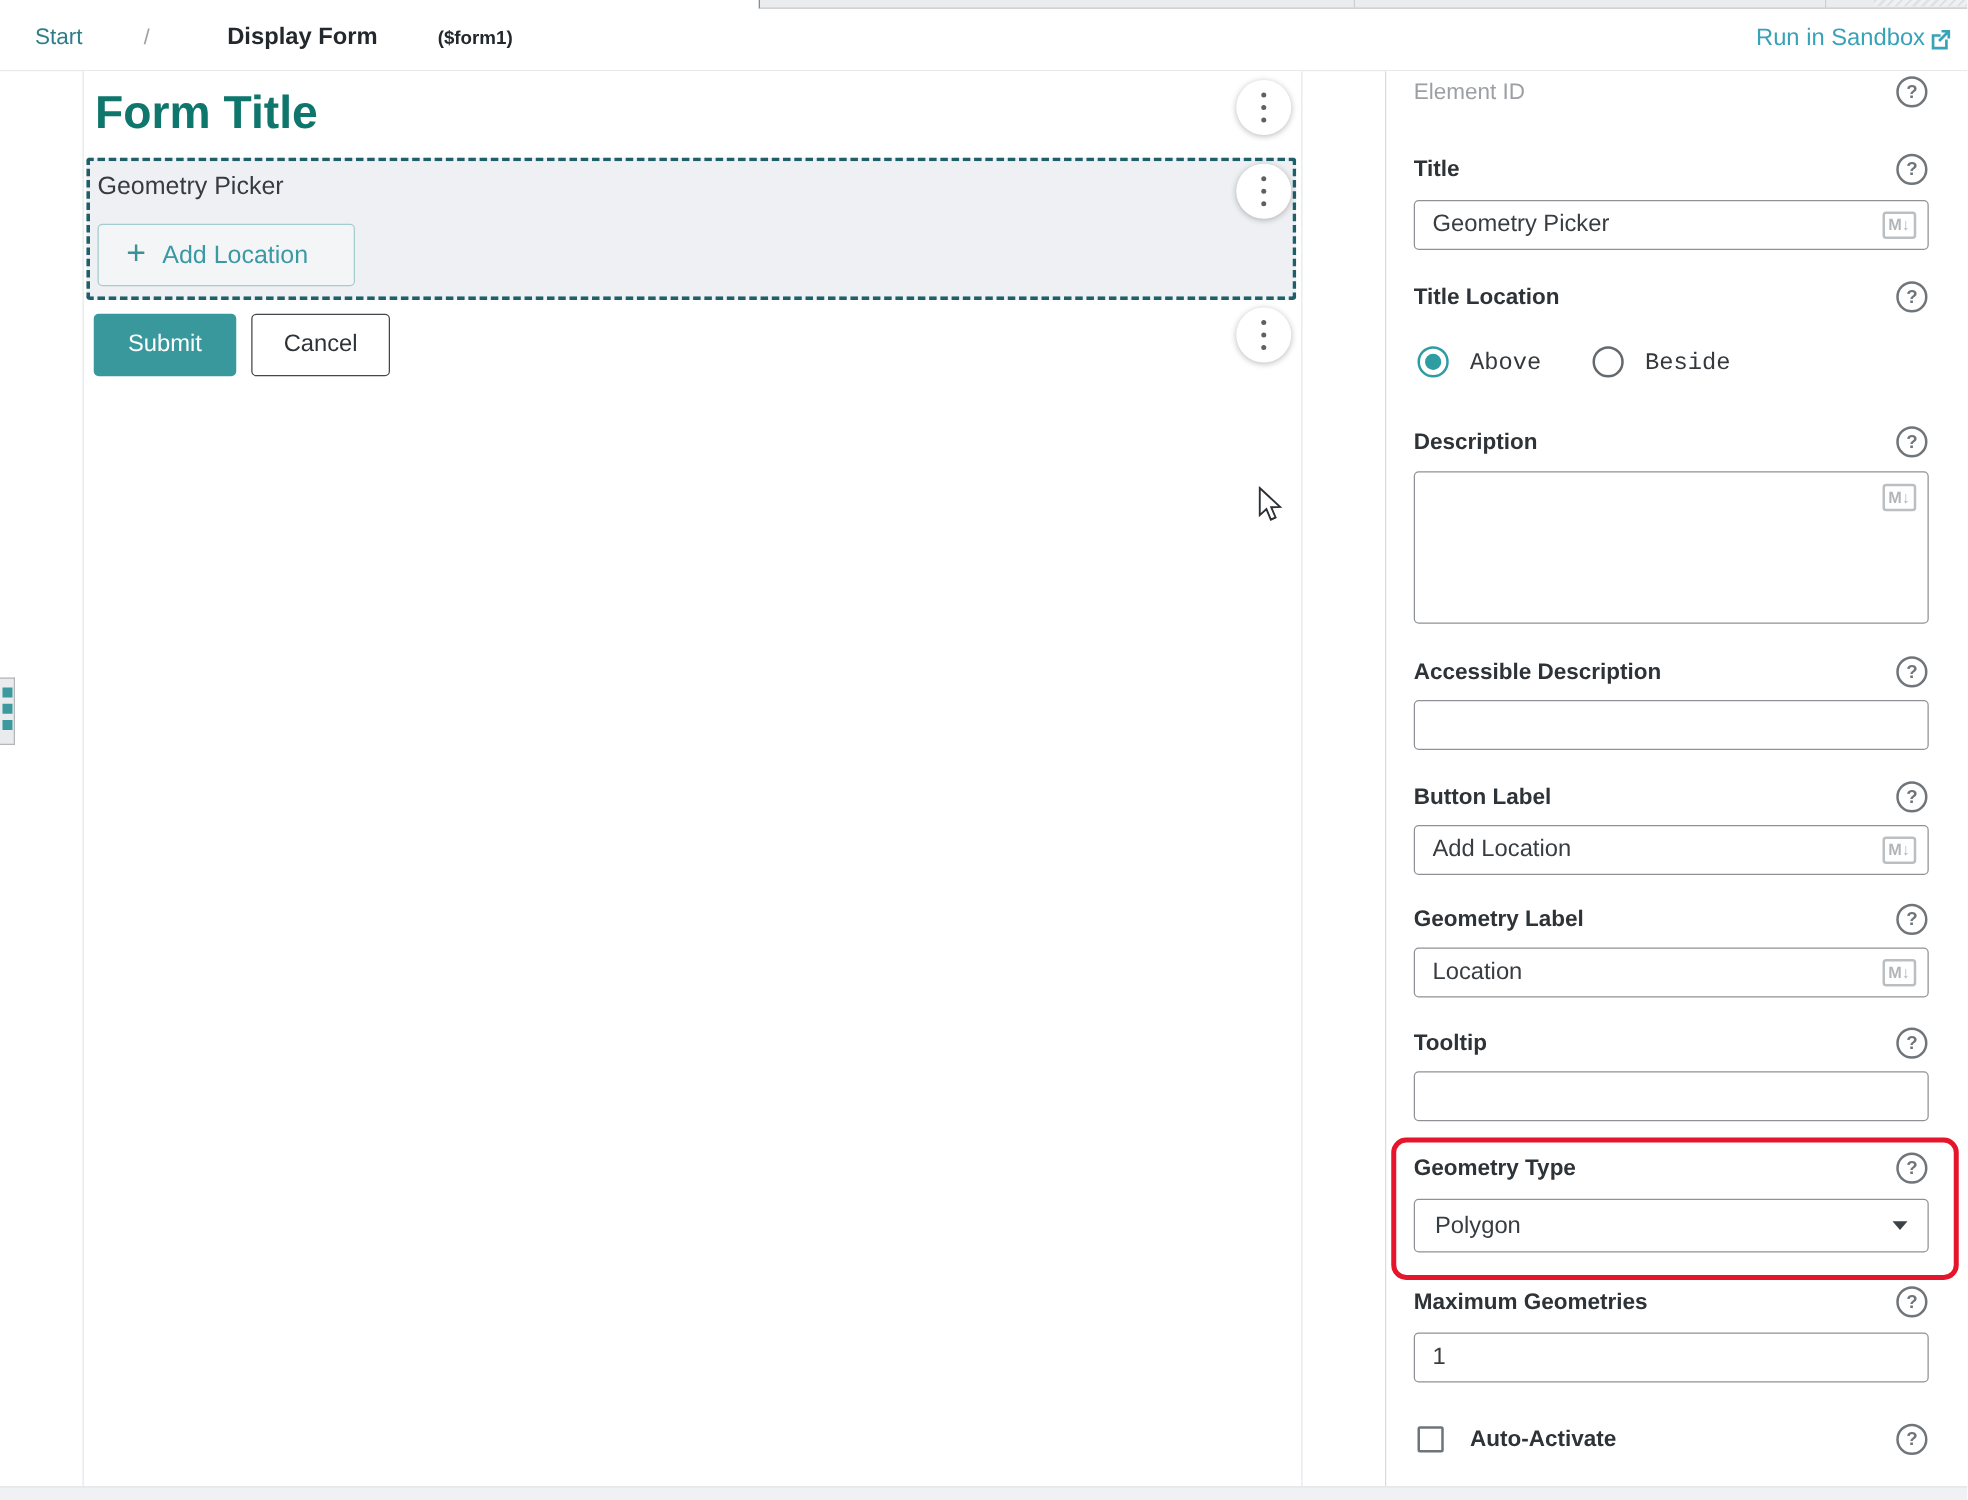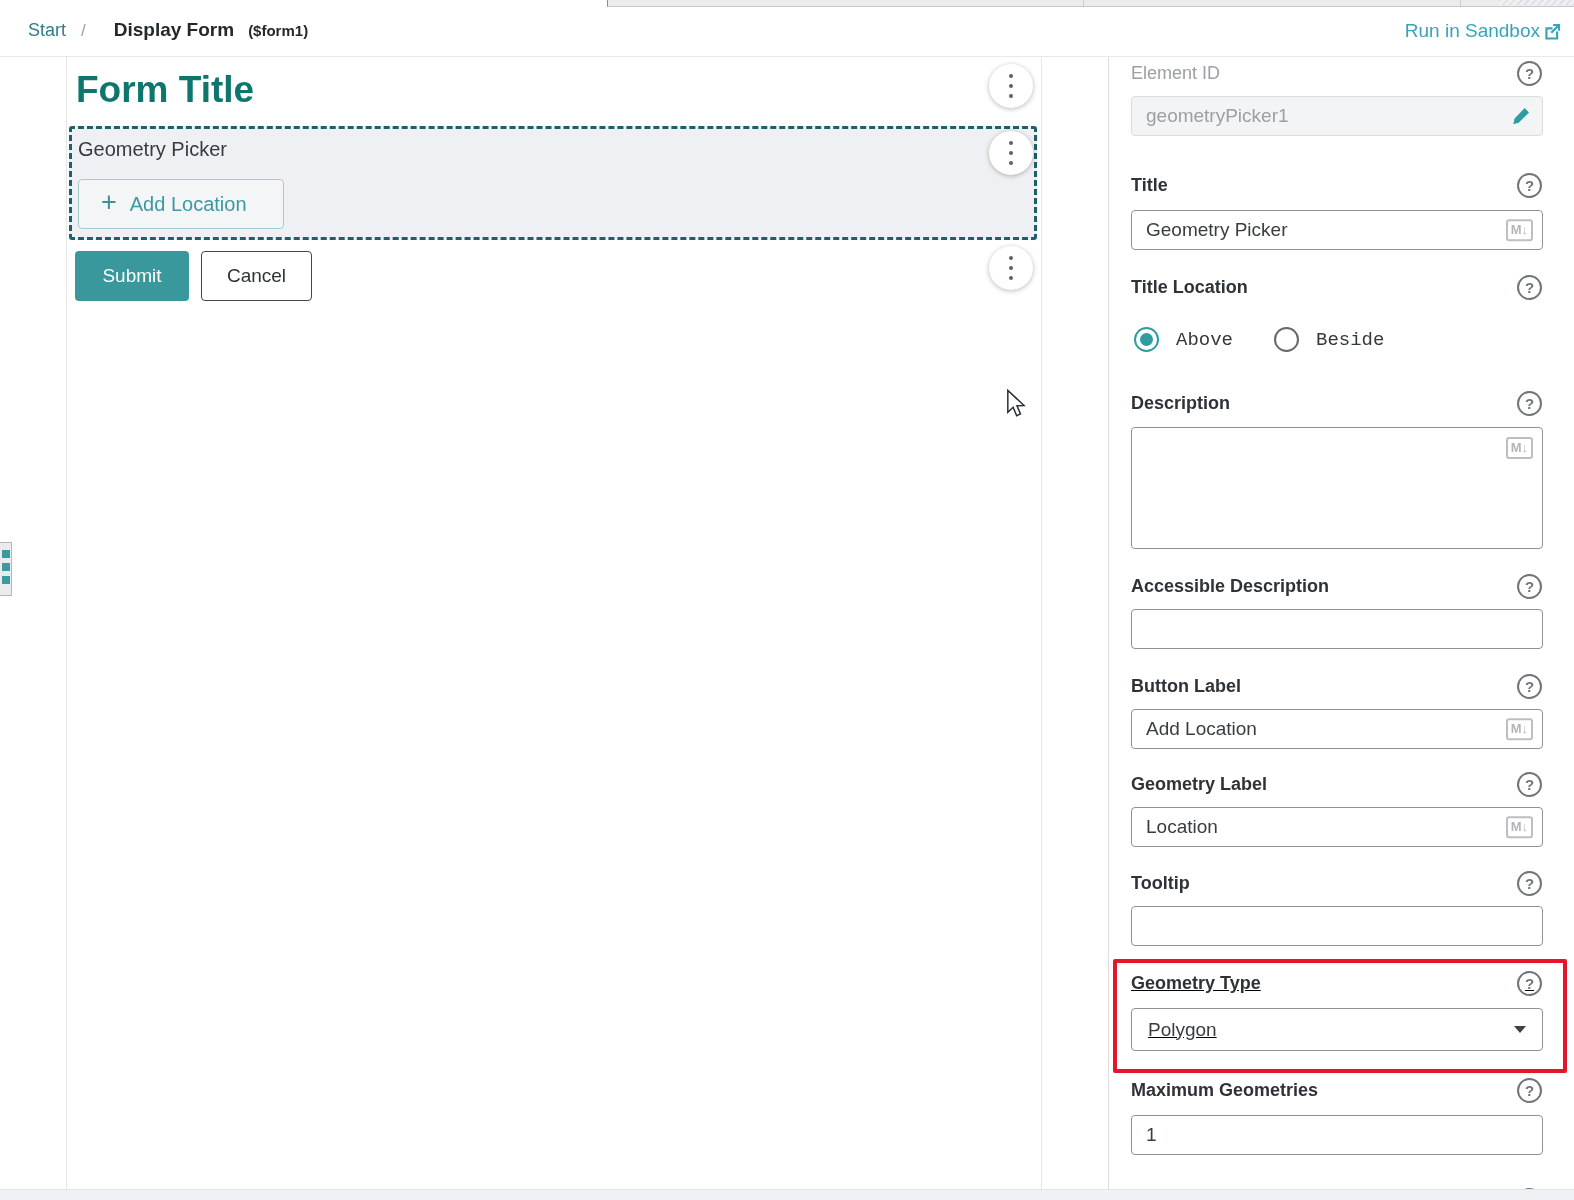--- a/index.html
+++ b/index.html
@@ -10,21 +10,21 @@
   
   .top-strip { position:absolute; top:0; left:607px; right:0; height:7px;
     background:#eaecee; border-bottom:1px solid #c6c9cc; border-left:1px solid #8a8d90; z-index:5; }
   .top-strip .sep { position:absolute; top:0; bottom:0; width:1px; background:#cdd0d3; }
   .top-strip .stripes { position:absolute; top:0; bottom:1px; left:891px; right:0;
     background:repeating-linear-gradient(135deg,#dfe1e4 0 2px,#eef0f2 2px 5px); }
 
   
   .header { position:absolute; top:0; left:0; right:0; height:57px;
     border-bottom:1px solid #e7e9eb; background:#fff; }
-  .breadcrumb { position:absolute; left:28px; top:19px; display:flex; align-items:baseline; }
+  .breadcrumb { position:absolute; left:28px; top:19px; display:flex; align-items:baseline;gap:34px; }
   .bc-home { color:#2e7e8a; font-size:18px; cursor:pointer; }
   .bc-sep { color:#9ba0a4; font-size:17px; margin:0 15px; }
   .bc-current { color:#23282d; font-size:19px; font-weight:700;margin-left:13px; }
   .bc-suffix { color:#23282d; font-size:15px; font-weight:700; margin-left:14px;text-align:center; }
   .run-link { position:absolute; right:12px; top:20px; display:flex; align-items:center; gap:3px;
     color:#38a3b8; font-size:19px; cursor:pointer; }
 
   
   .canvas { position:absolute; left:66px; top:57px; width:976px; height:1132px;
     background:#fff; border-left:1px solid #e5e7e9; border-right:1px solid #e5e7e9; }
@@ -80,22 +80,22 @@
 
   .radio-row { display:flex; align-items:center; margin-left:3px; }
   .radio-item { display:flex; align-items:center; gap:17px; cursor:pointer;font-family:Liberation Mono, monospace; }
   .radio-item + .radio-item { margin-left:41px; }
   .radio-circ { width:25px; height:25px; border-radius:50%; border:2px solid #64696e;
     display:flex; align-items:center; justify-content:center; background:#fff; }
   .radio-circ.on { border-color:#2d9da1; }
   .radio-circ.on .rdot { width:13px; height:13px; border-radius:50%; background:#2d9da1; }
   .radio-label { font-size:19px; color:#34393e; }
 
-  .red-box { border:4px solid #e5152b; border-radius:2px; margin-left:-18px; margin-right:-25px;
-    padding:8px 21px 18px 14px;text-decoration:underline; }
+  .red-box { border:4px solid #e5152b; border-radius:12px; margin-left:-18px; margin-right:-25px;
+    padding:8px 21px 18px 14px; }
   .dropdown { width:412px; height:43px; border:1px solid #8e9296; border-radius:4px;
     display:flex; align-items:center; justify-content:space-between; padding:0 16px;
     cursor:pointer; background:#fff; }
   .dd-text { font-size:19px; color:#383d42; }
   .dd-caret { width:0; height:0; border-left:6px solid transparent; border-right:6px solid transparent;
     border-top:7px solid #3c4146; }
 
   .check-row { display:flex; align-items:center; }
   .checkbox { width:21px; height:21px; border:2px solid #6f7478; border-radius:2px;
     background:#fff; cursor:pointer; margin-left:3px; }
@@ -178,26 +178,20 @@
     <span class="sq"></span>
     <span class="sq"></span>
   </div>
 
   <div class="panel">
 
     <div class="label-row mt4">
       <span class="flabel-muted">Element ID</span>
       <span class="help">?</span>
     </div>
-    <div class="inwrap mt10">
-      <input class="tinput muted" readonly="" value="geometryPicker1" style="">
-      <svg class="pencil" width="20" height="20" viewBox="0 0 16 16">
-        <path d="M10.9 1.6l3.5 3.5-8.3 8.3-4.3 1.1 1.1-4.6z" fill="#2d9da1"></path>
-      </svg>
-    </div>
 
     <div class="label-row mt37">
       <span class="flabel">Title</span>
       <span class="help">?</span>
     </div>
     <div class="inwrap mt12">
       <input class="tinput" value="Geometry Picker" style="">
       <span class="md-badge">M↓</span>
     </div>
 

